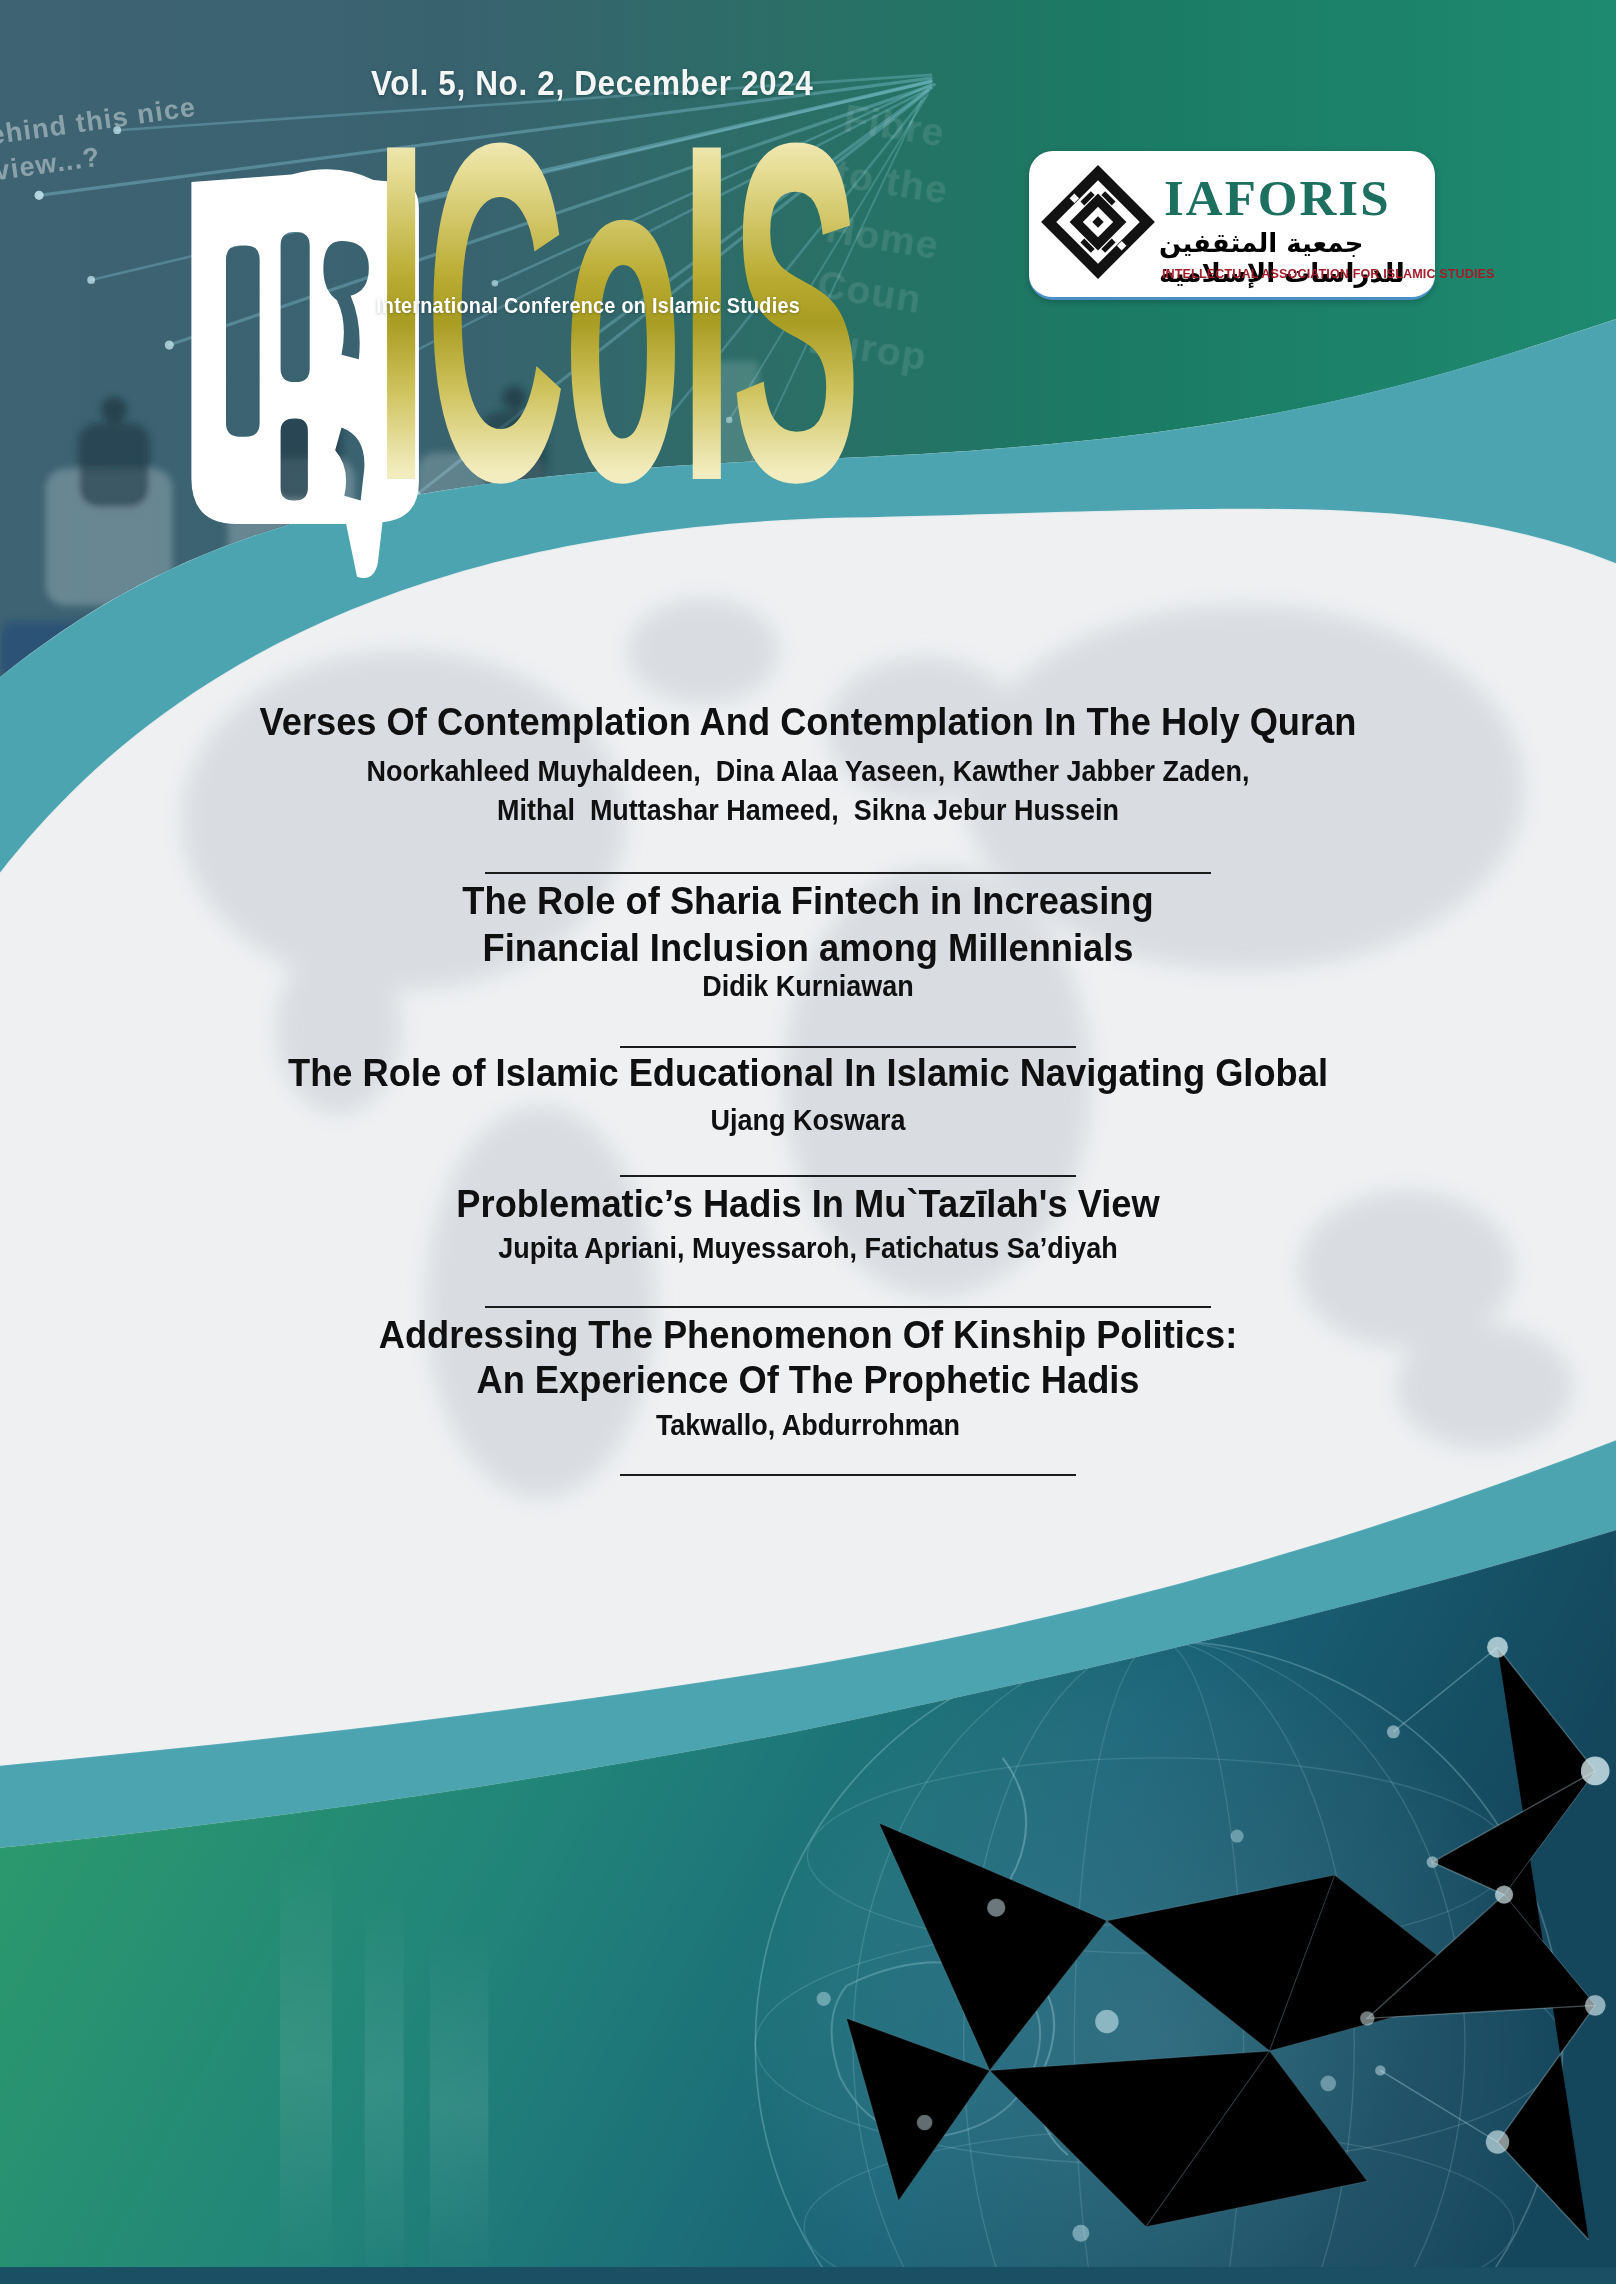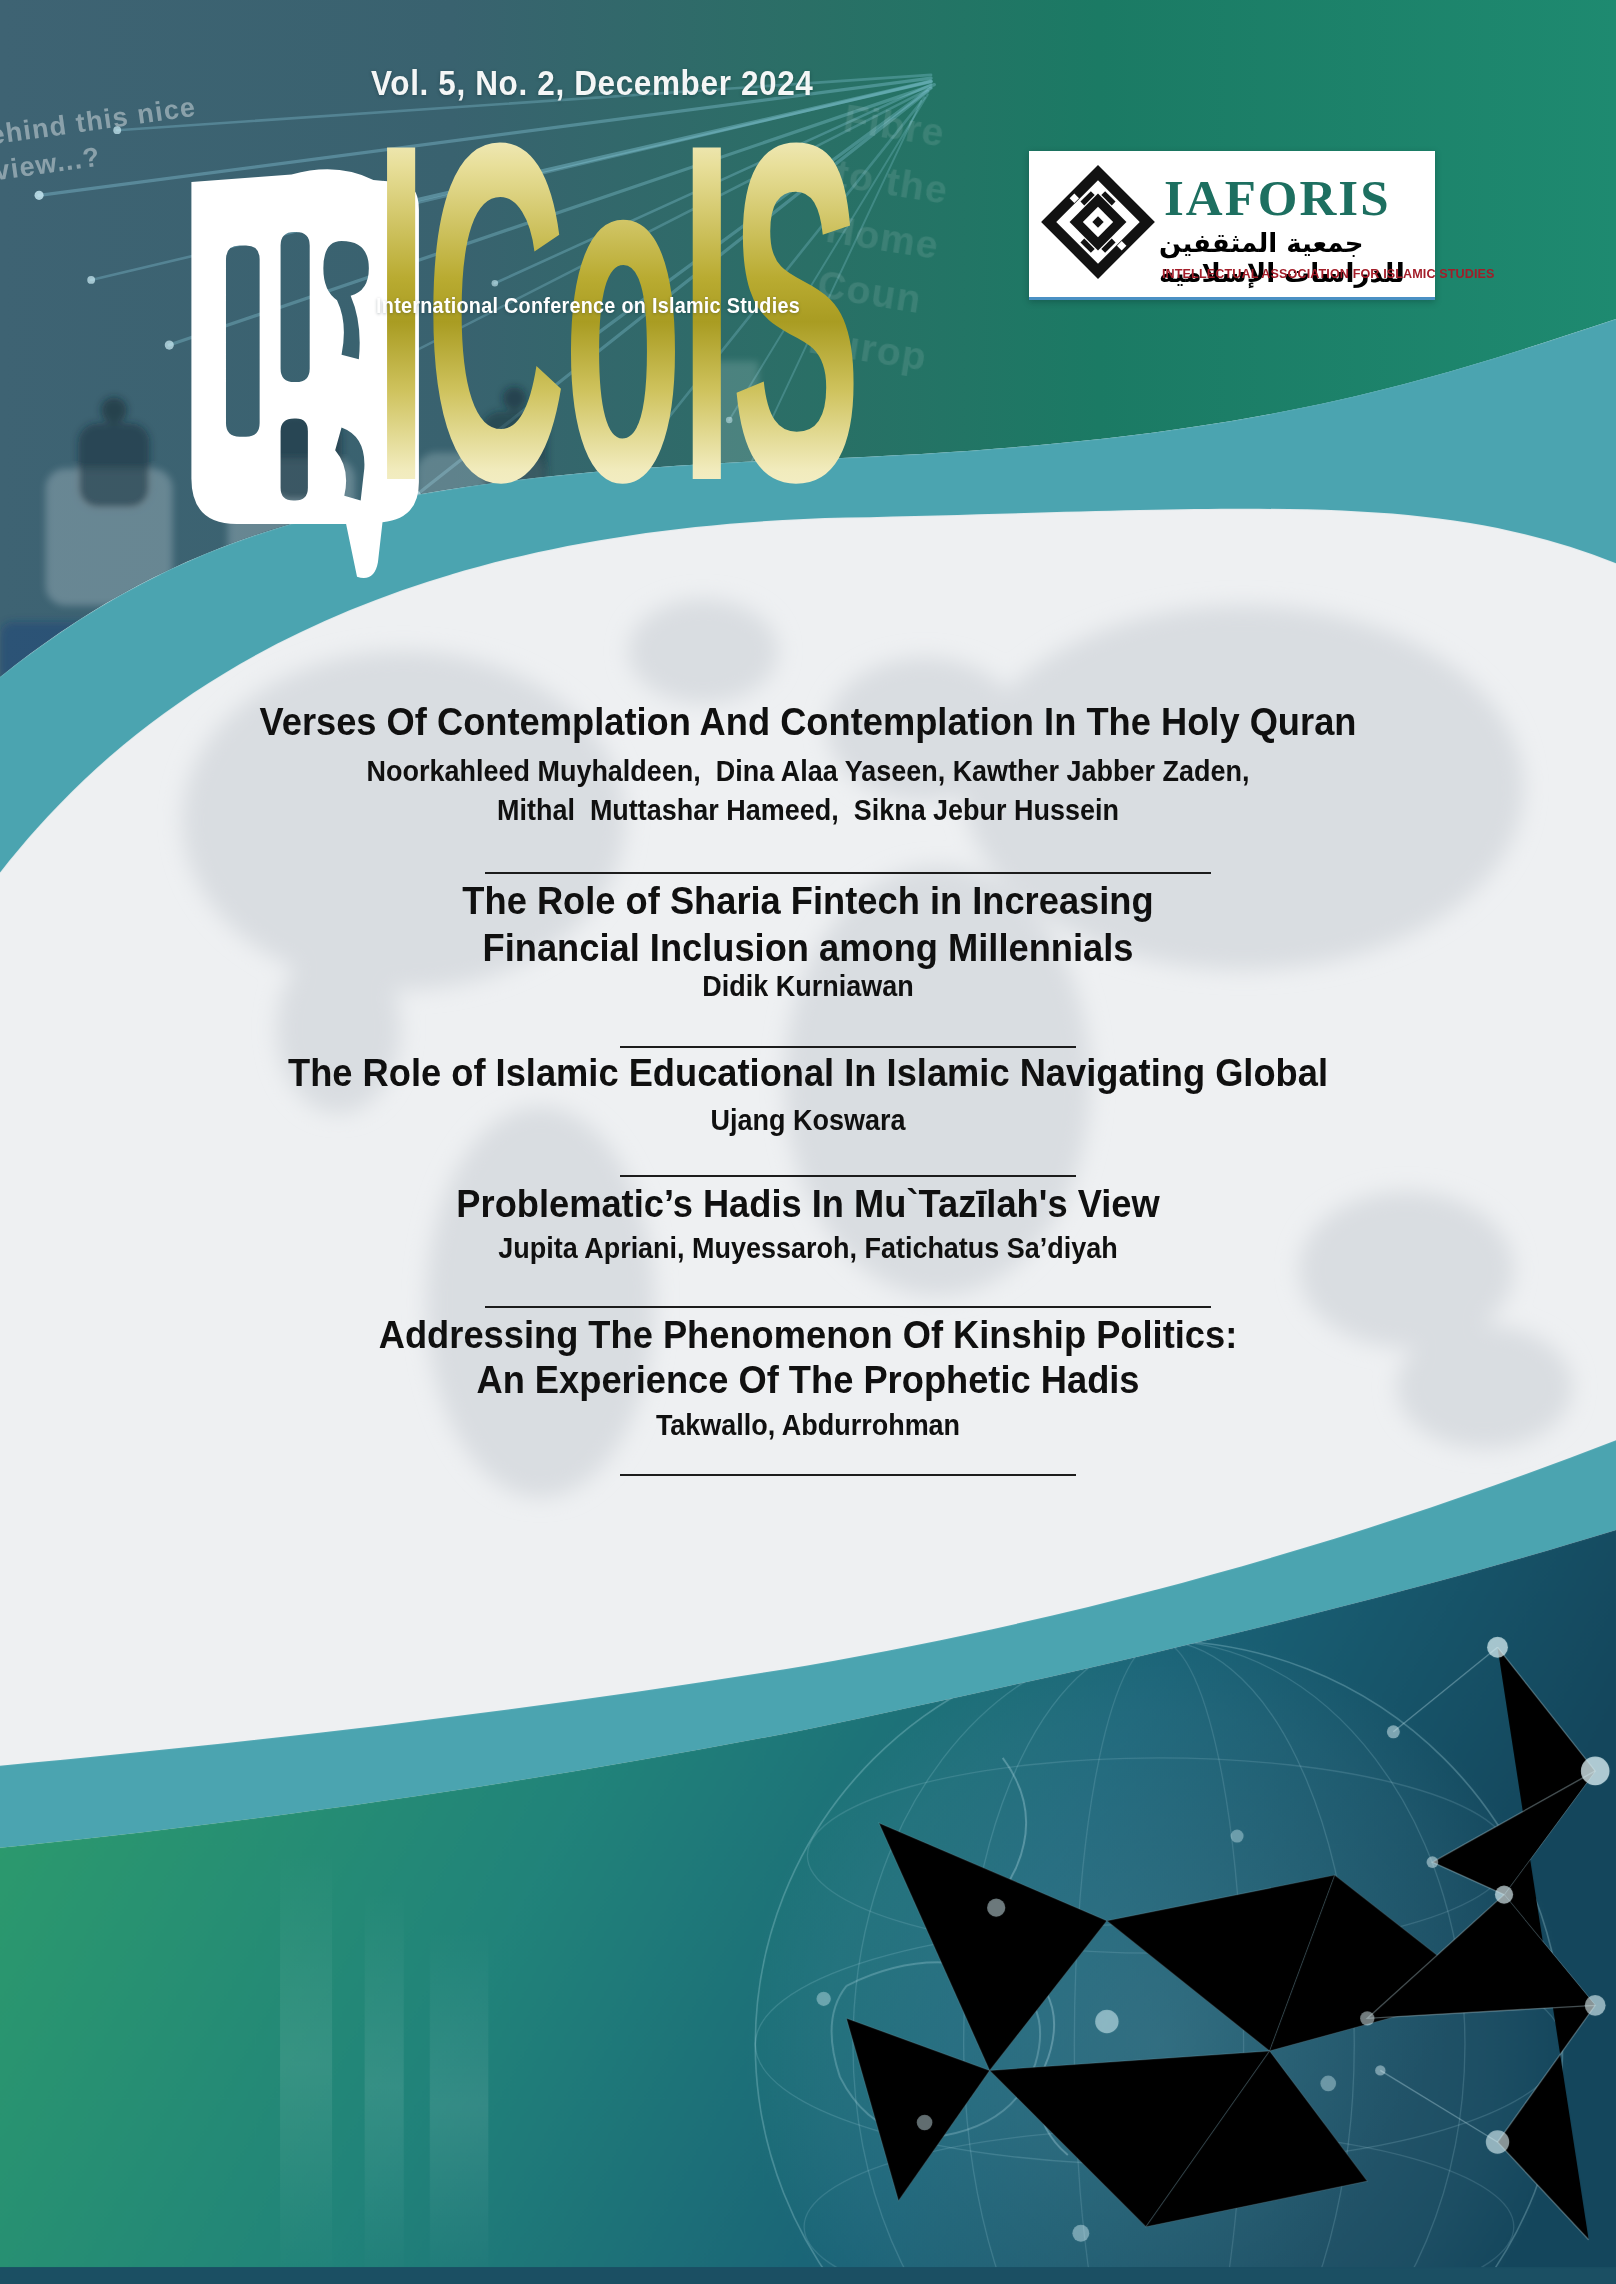--- a/index.html
+++ b/index.html
@@ -33,21 +33,21 @@
     left:-9px;top:103px;font-size:27px;opacity:0.40;transform:rotate(-8deg);
     line-height:36px;letter-spacing:1.3px;
   }
   .photo-text.right{
     left:826px;top:98px;font-size:39px;opacity:0.10;transform:rotate(9deg);
     line-height:56px;letter-spacing:1.3px;
   }
   
   .assoc-box{
     left:1029px;top:151px;width:406px;height:146px;background:#ffffff;
-    border-bottom:3.3px solid #4a90c4;box-shadow:0 2px 6.5px rgba(0,20,25,.25);
+    border-bottom:3.3px solid #4a90c4;box-shadow:0 2px 6.5px rgba(0,20,25,.25);border-radius:24px;
   }
   .assoc-name{
     position:absolute;left:135px;top:18px;font-family:"Liberation Serif",serif;
     font-weight:bold;font-size:51px;color:#1d6f60;letter-spacing:2px;
   }
   .assoc-arabic{
     position:absolute;left:130px;top:77px;width:262px;text-align:left;
     font-family:"DejaVu Sans",sans-serif;direction:rtl;
     font-size:26px;font-weight:bold;color:#000000;
   }

